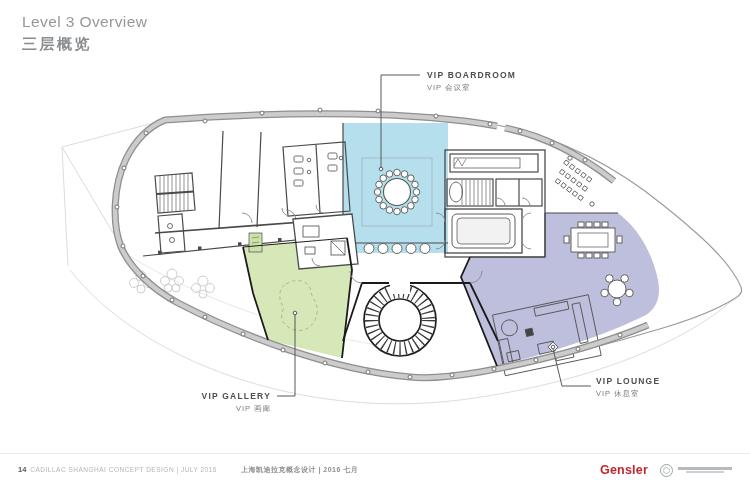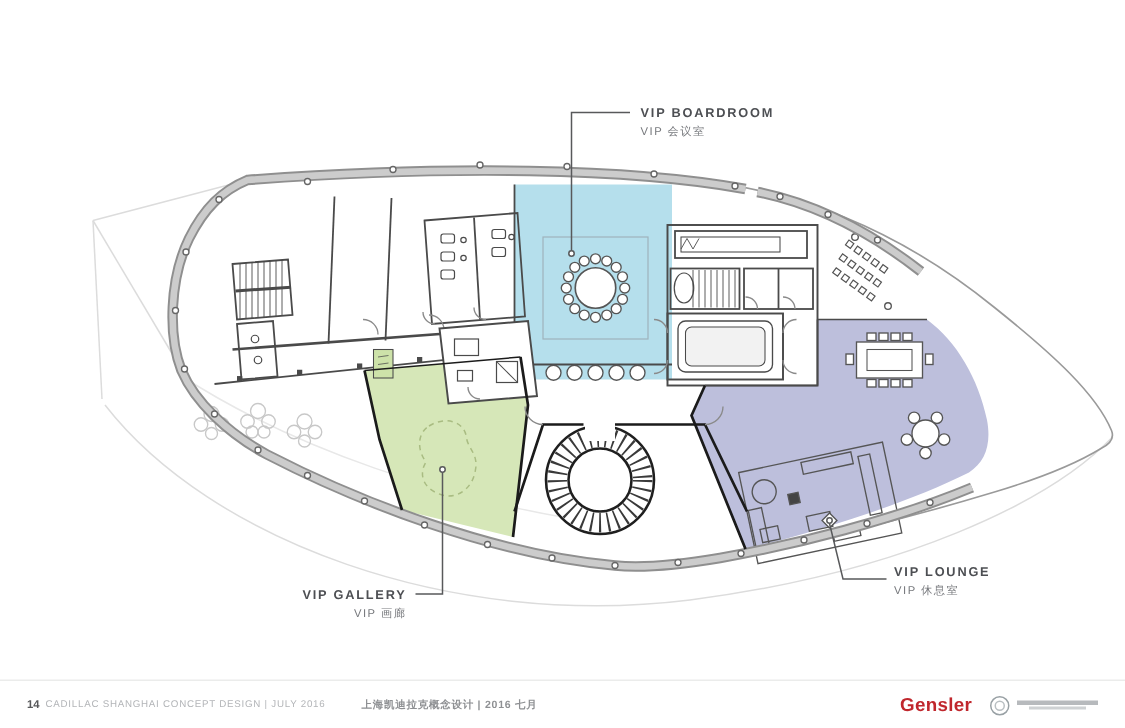--- a/index.html
+++ b/index.html
@@ -30,20 +30,22 @@
               border:1px solid #b9bfc2;border-radius:50%;}
   .emb-lines i{display:block;background:#b7babd;height:3px;width:54px;margin:1.5px 0;}
   .emb-lines i:last-child{height:2px;width:38px;background:#ced1d3;margin-left:8px;}
 </style>
 </head>
 <body>
 
 <div class="slide">
 
   <div class="titles">
+    <div class="title-en">Level 3 Overview</div>
+    <div class="title-zh">三层概览</div>
   </div>
 
   <svg class="plan-svg" width="750" height="485" viewBox="0 0 750 485">
 
     <g stroke="#dcdcdc" stroke-width="1" fill="none">
       <path d="M 62,147 L 165,120"></path>
       <path d="M 62,147 L 122,248"></path>
       <path d="M 62,147 L 68,266"></path>
       <path d="M 70,270 C 140,360 300,420 460,400 C 600,382 700,335 742,291"></path>
       <path d="M 120,250 C 200,302 300,332 382,346" stroke="#e8e8e8"></path>

